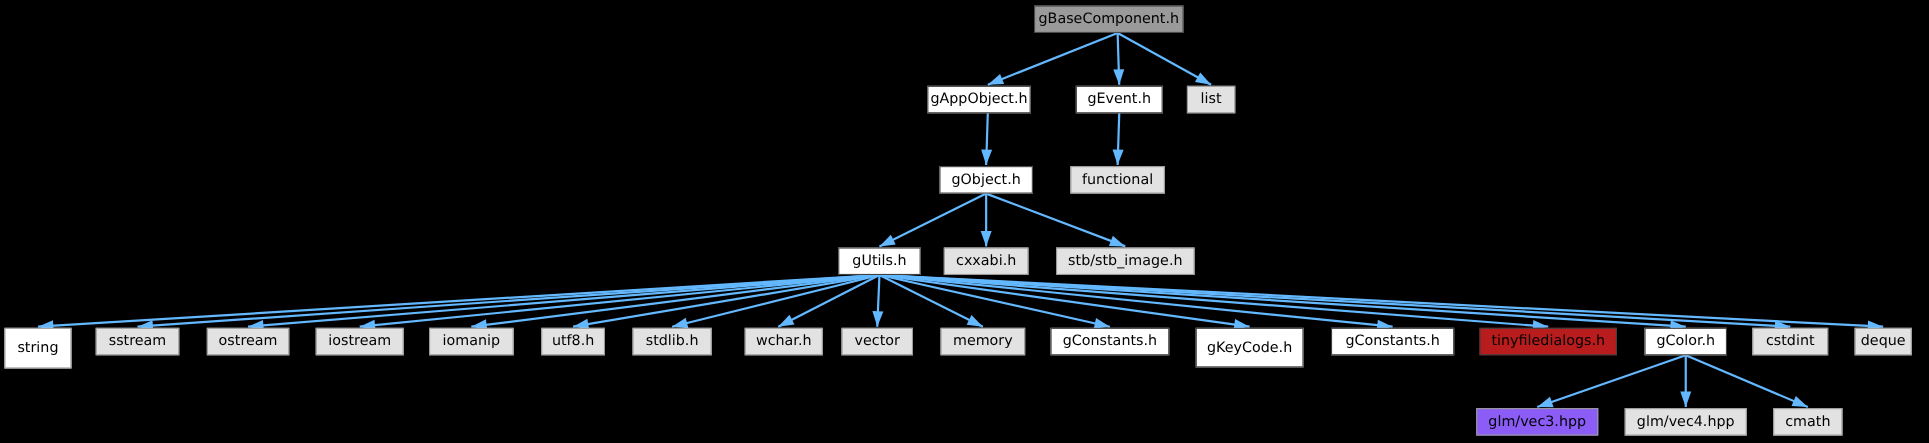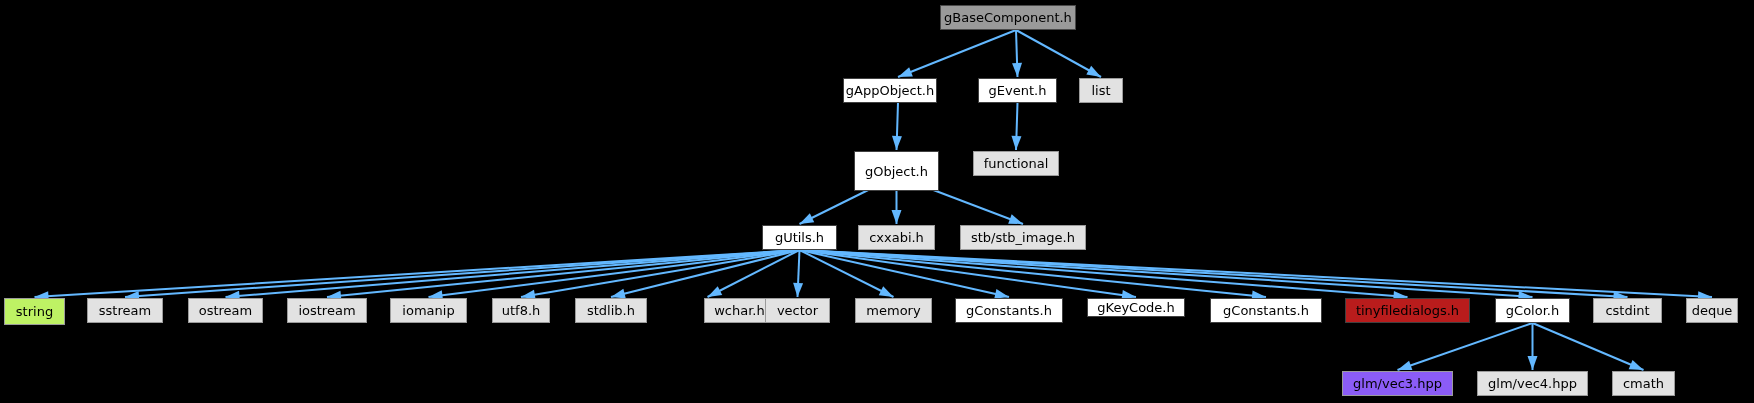--- a/index.html
+++ b/index.html
@@ -68,37 +68,37 @@
       <line x1="799.5" y1="250" x2="1712" y2="297" stroke="#63b8ff" stroke-width="2" marker-end="url(#arrowhead)"></line>
       <line x1="1532.5" y1="323" x2="1397.5" y2="370" stroke="#63b8ff" stroke-width="2" marker-end="url(#arrowhead)"></line>
       <line x1="1532.5" y1="323" x2="1532.5" y2="370" stroke="#63b8ff" stroke-width="2" marker-end="url(#arrowhead)"></line>
       <line x1="1532.5" y1="323" x2="1643.5" y2="370" stroke="#63b8ff" stroke-width="2" marker-end="url(#arrowhead)"></line>
     </svg>
 
   <div class="node main" style="left: 940px; top: 5px; width: 136px; height: 25px; background: rgb(154, 154, 154); border-color: rgb(74, 74, 74);">gBaseComponent.h</div>
   <div class="node project" style="left: 843px; top: 78px; width: 94px; height: 25px; background: rgb(255, 255, 255); border-color: rgb(64, 64, 64);">gAppObject.h</div>
   <div class="node project" style="left: 978px; top: 78px; width: 79px; height: 25px; background: rgb(255, 255, 255); border-color: rgb(64, 64, 64);">gEvent.h</div>
   <div class="node system" style="left: 1079px; top: 78px; width: 44px; height: 25px; background: rgb(226, 226, 226); border-color: rgb(155, 155, 155);">list</div>
-  <div class="node project" style="left: 854px; top: 151px; width: 85px; height: 40px; background: rgb(255, 255, 255); border-color: rgb(64, 64, 64);">gObject.h</div>
+  <div class="node project" style="left: 854px; top: 151px; width: 85px; height: 25px; background: rgb(255, 255, 255); border-color: rgb(64, 64, 64);">gObject.h</div>
   <div class="node system" style="left: 973px; top: 151px; width: 86px; height: 25px; background: rgb(226, 226, 226); border-color: rgb(155, 155, 155);">functional</div>
   <div class="node project" style="left: 762px; top: 225px; width: 75px; height: 25px; background: rgb(255, 255, 255); border-color: rgb(64, 64, 64);">gUtils.h</div>
   <div class="node system" style="left: 858px; top: 225px; width: 77px; height: 25px; background: rgb(226, 226, 226); border-color: rgb(155, 155, 155);">cxxabi.h</div>
   <div class="node system" style="left: 960px; top: 225px; width: 126px; height: 25px; background: rgb(226, 226, 226); border-color: rgb(155, 155, 155);">stb/stb_image.h</div>
-  <div class="node system" style="left: 4px; top: 298px; width: 61px; height: 27px; background: #bef264; border-color: rgb(155, 155, 155); text-align: right;">string</div>
+  <div class="node system" style="left: 4px; top: 298px; width: 61px; height: 37px; background: #ffffff; border-color: rgb(155, 155, 155); text-align: right;">string</div>
   <div class="node system" style="left: 87px; top: 298px; width: 76px; height: 25px; background: rgb(226, 226, 226); border-color: rgb(155, 155, 155);">sstream</div>
   <div class="node system" style="left: 188px; top: 298px; width: 75px; height: 25px; background: rgb(226, 226, 226); border-color: rgb(155, 155, 155);">ostream</div>
   <div class="node system" style="left: 287px; top: 298px; width: 80px; height: 25px; background: rgb(226, 226, 226); border-color: rgb(155, 155, 155);">iostream</div>
   <div class="node system" style="left: 390px; top: 298px; width: 77px; height: 25px; background: rgb(226, 226, 226); border-color: rgb(155, 155, 155);">iomanip</div>
   <div class="node system" style="left: 492px; top: 298px; width: 58px; height: 25px; background: rgb(226, 226, 226); border-color: rgb(155, 155, 155);">utf8.h</div>
   <div class="node system" style="left: 575px; top: 298px; width: 72px; height: 25px; background: rgb(226, 226, 226); border-color: rgb(155, 155, 155);">stdlib.h</div>
-  <div class="node system" style="left: 704px; top: 298px; width: 71px; height: 25px; background: rgb(226, 226, 226); border-color: rgb(155, 155, 155);">wchar.h</div>
+  <div class="node system" style="left: 677px; top: 298px; width: 71px; height: 25px; background: rgb(226, 226, 226); border-color: rgb(155, 155, 155);">wchar.h</div>
   <div class="node system" style="left: 765px; top: 298px; width: 65px; height: 25px; background: rgb(226, 226, 226); border-color: rgb(155, 155, 155);">vector</div>
   <div class="node system" style="left: 855px; top: 298px; width: 77px; height: 25px; background: rgb(226, 226, 226); border-color: rgb(155, 155, 155);">memory</div>
   <div class="node project" style="left: 955px; top: 298px; width: 108px; height: 25px; background: rgb(255, 255, 255); border-color: rgb(64, 64, 64);">gConstants.h</div>
-  <div class="node project" style="left: 1087px; top: 298px; width: 98px; height: 19px; background: rgb(255, 255, 255); border-color: rgb(64, 64, 64);">gKeyCode.h</div>
+  <div class="node project" style="left: 1087px; top: 298px; width: 98px; height: 36px; background: rgb(255, 255, 255); border-color: rgb(64, 64, 64);">gKeyCode.h</div>
   <div class="node project" style="left: 1210px; top: 298px; width: 112px; height: 25px; background: rgb(255, 255, 255); border-color: rgb(64, 64, 64);">gConstants.h</div>
   <div class="node project" style="left: 1345px; top: 298px; width: 125px; height: 25px; background: #b91c1c; border-color: rgb(64, 64, 64);">tinyfiledialogs.h</div>
   <div class="node project" style="left: 1495px; top: 298px; width: 75px; height: 25px; background: rgb(255, 255, 255); border-color: rgb(64, 64, 64);">gColor.h</div>
   <div class="node system" style="left: 1593px; top: 298px; width: 69px; height: 25px; background: rgb(226, 226, 226); border-color: rgb(155, 155, 155);">cstdint</div>
   <div class="node system" style="left: 1686px; top: 298px; width: 52px; height: 25px; background: rgb(226, 226, 226); border-color: rgb(155, 155, 155);">deque</div>
   <div class="node system" style="left: 1342px; top: 371px; width: 111px; height: 25px; background: #8b5cf6; border-color: rgb(155, 155, 155);">glm/vec3.hpp</div>
   <div class="node system" style="left: 1477px; top: 371px; width: 111px; height: 25px; background: rgb(226, 226, 226); border-color: rgb(155, 155, 155);">glm/vec4.hpp</div>
   <div class="node system" style="left: 1612px; top: 371px; width: 63px; height: 25px; background: rgb(226, 226, 226); border-color: rgb(155, 155, 155);">cmath</div>
 </div>
 

